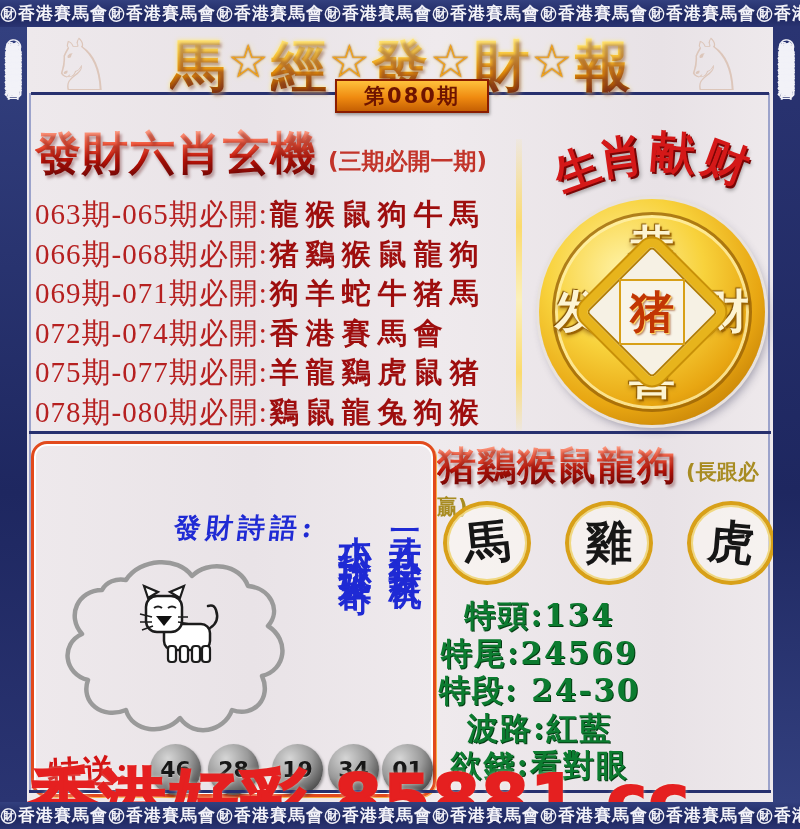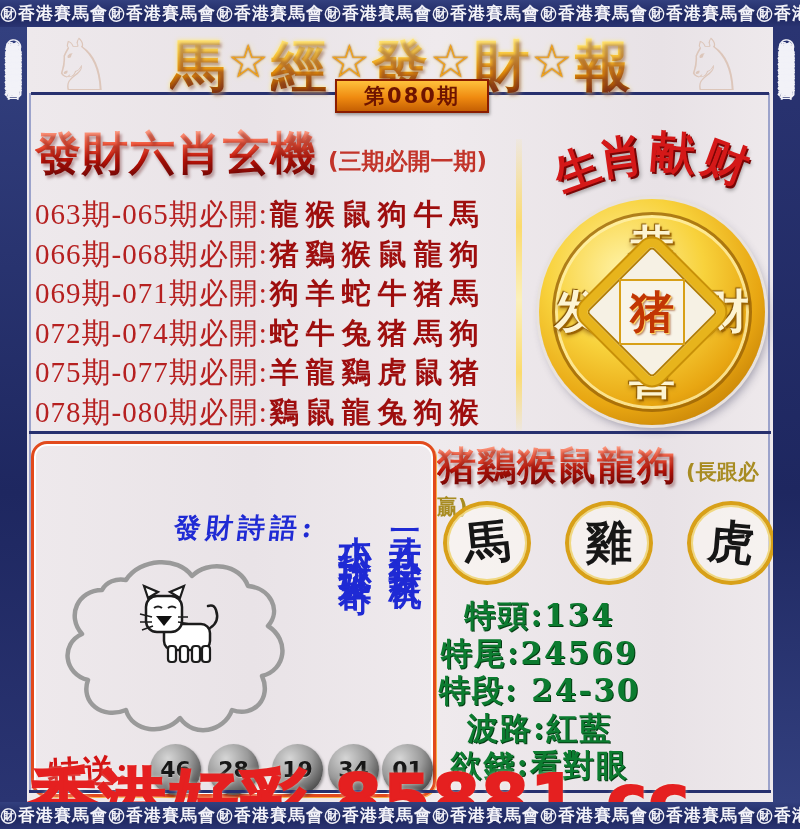--- a/index.html
+++ b/index.html
@@ -143,21 +143,21 @@
 
     <div class="six-xiao">
       <div>
         <span class="sx-title">發財六肖玄機</span>
         <span class="sx-sub">(三期必開一期)</span>
       </div>
       <div class="sx-rows">
         <div class="sx-row"><span class="sx-range">063期-065期必開:</span><span class="sx-zod">龍猴鼠狗牛馬</span></div>
         <div class="sx-row"><span class="sx-range">066期-068期必開:</span><span class="sx-zod">猪鷄猴鼠龍狗</span></div>
         <div class="sx-row"><span class="sx-range">069期-071期必開:</span><span class="sx-zod">狗羊蛇牛猪馬</span></div>
-        <div class="sx-row"><span class="sx-range">072期-074期必開:</span><span class="sx-zod">蛇牛兔猪馬狗</span></div>
+        <div class="sx-row"><span class="sx-range">072期-074期必開:</span><span class="sx-zod">香港賽馬會</span></div>
         <div class="sx-row"><span class="sx-range">075期-077期必開:</span><span class="sx-zod">羊龍鷄虎鼠猪</span></div>
         <div class="sx-row"><span class="sx-range">078期-080期必開:</span><span class="sx-zod">鷄鼠龍兔狗猴</span></div>
       </div>
     </div>
     <div class="gold-div"></div>
 
     <div class="coin-head">
       <span class="h-char h0">生</span>
       <span class="h-char h1">肖</span>
       <span class="h-char h2">献</span>

